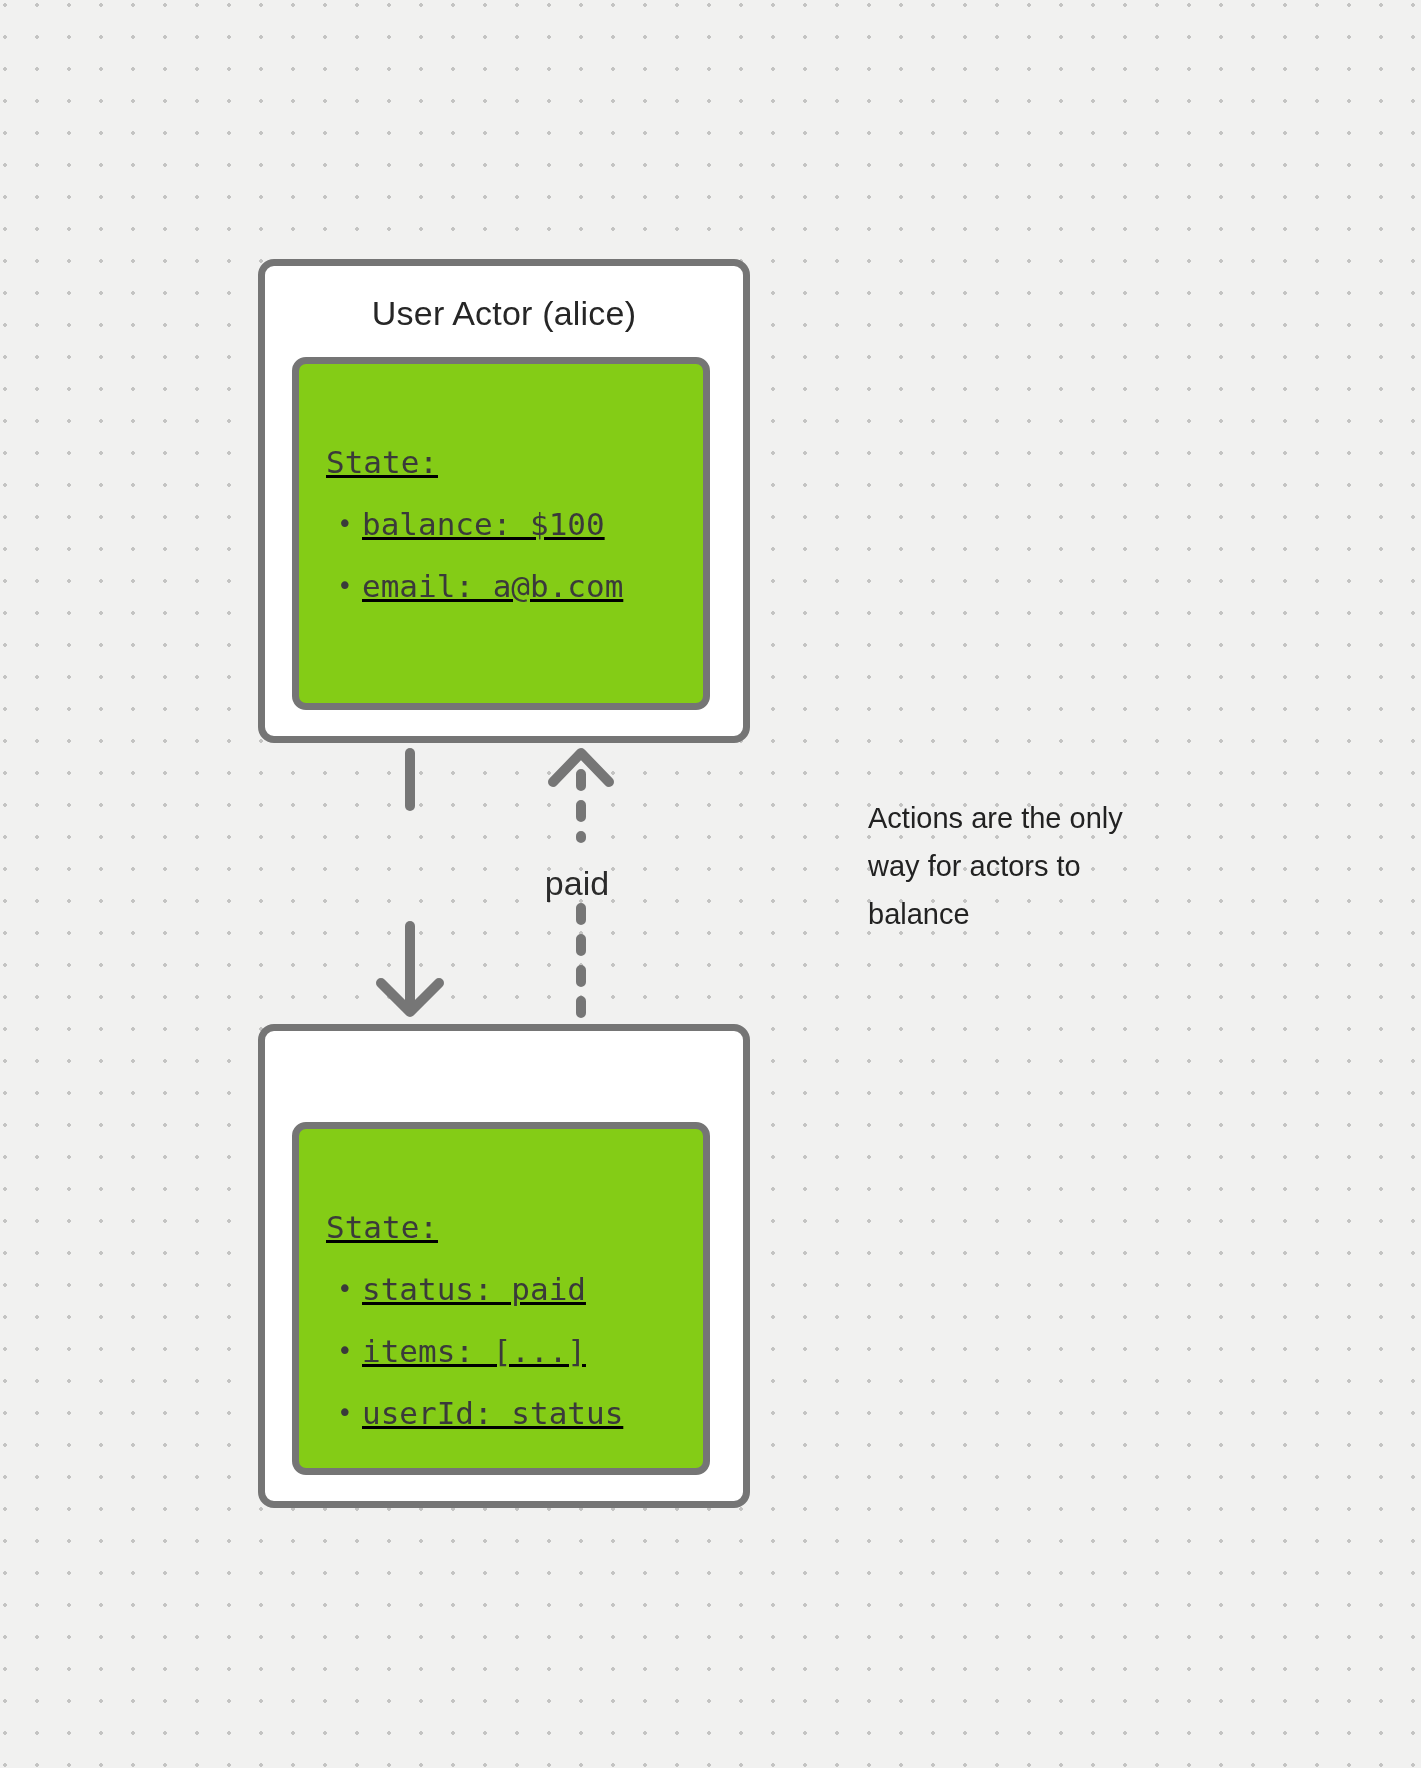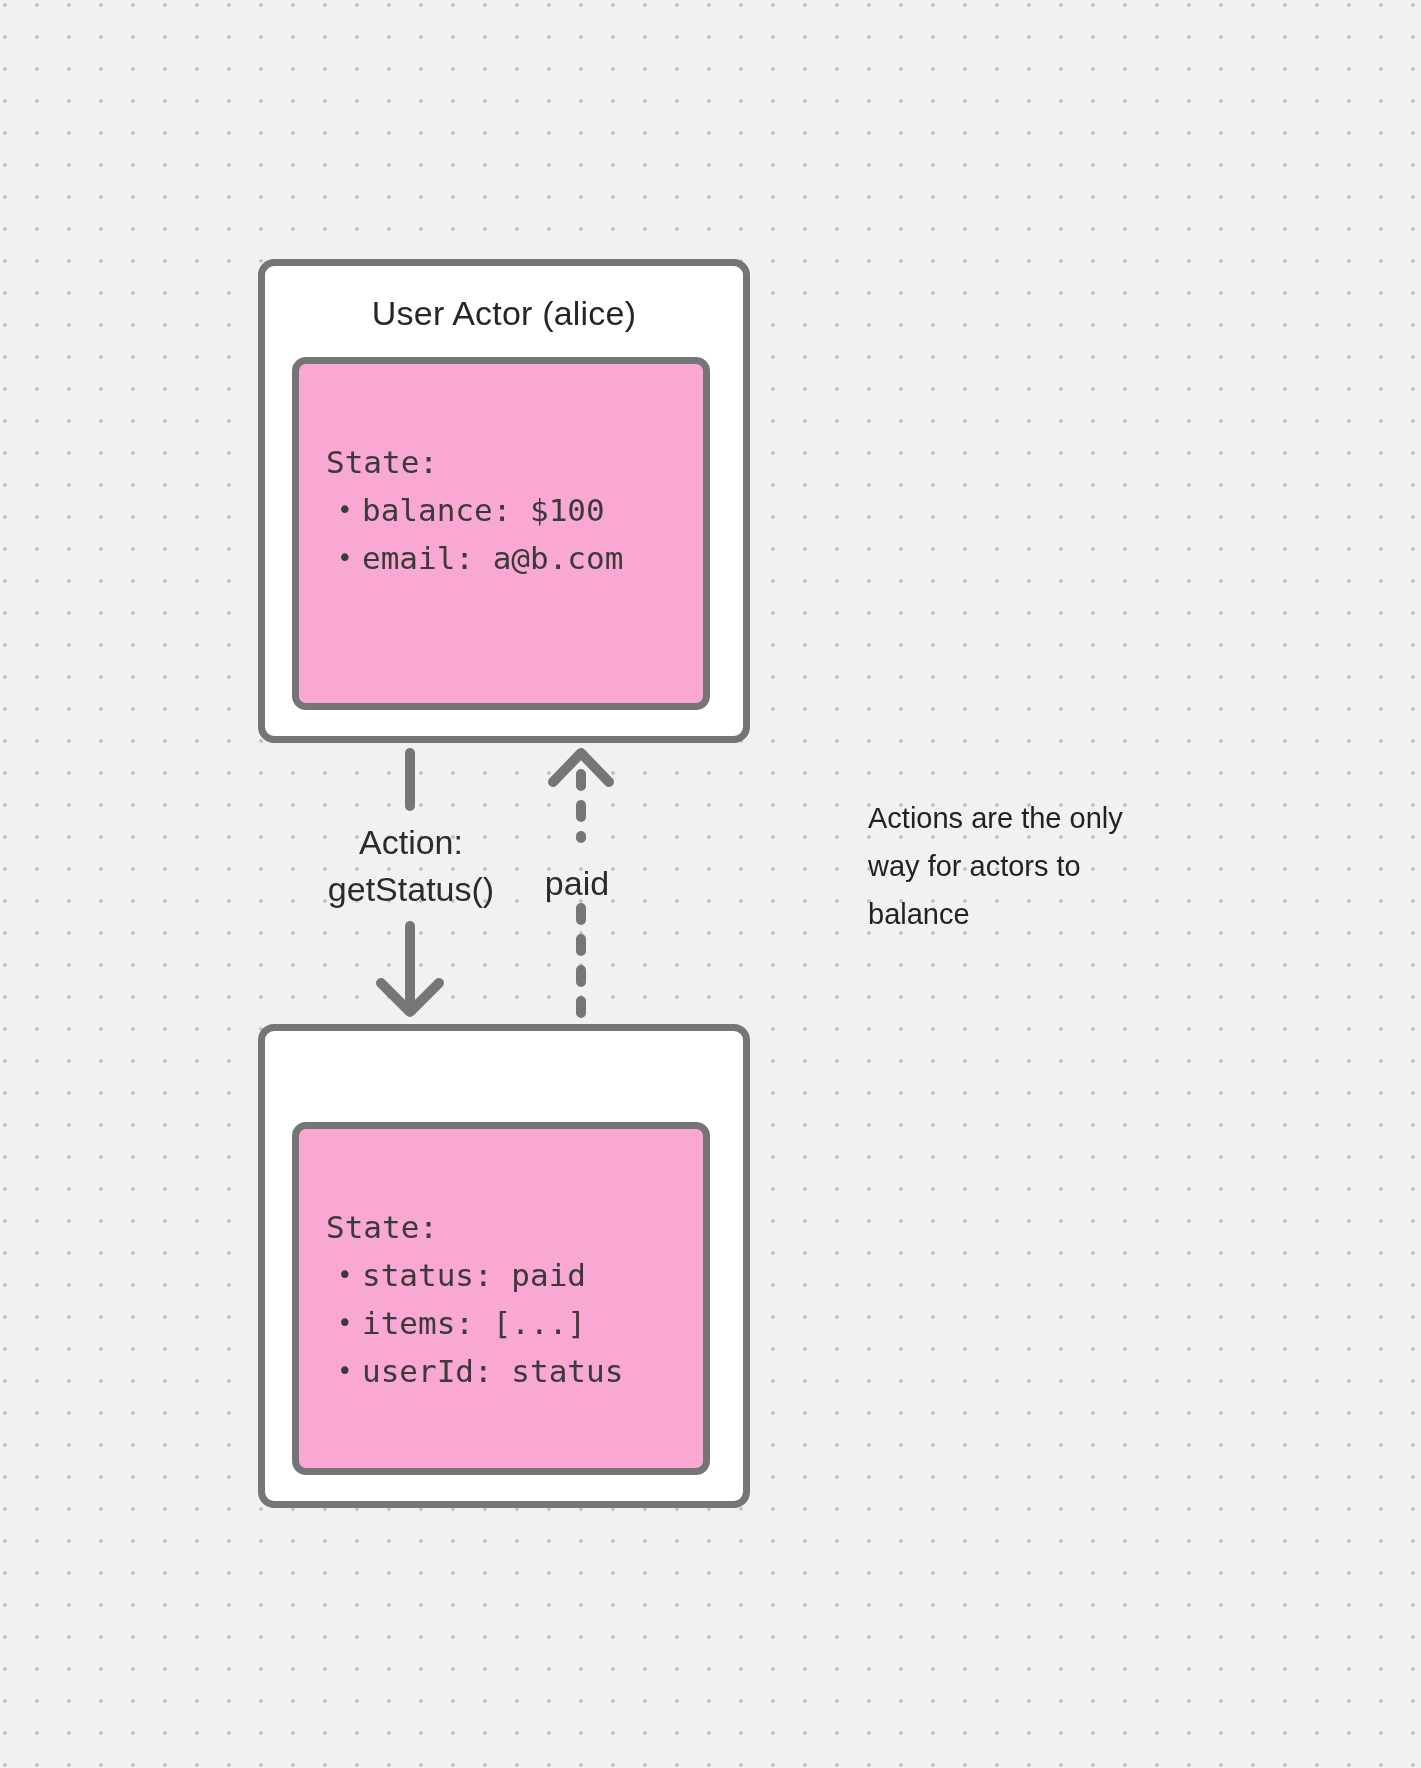--- a/index.html
+++ b/index.html
@@ -49,39 +49,41 @@
   }
   .state-box {
     position: absolute;
     left: 27px;
     top: 91px;
     width: 418px;
     height: 353px;
     border: 7px solid #757575;
     border-radius: 14px;
     box-sizing: border-box;
-    background: #f9a8d4;
+    background: #84cc16;
     overflow: hidden;
+    text-decoration: underline;
   }
   .state-content {
     padding: 74px 10px 0 27px;
     font-family: "DejaVu Sans Mono", "Liberation Mono", monospace;
     font-size: 31px;
     line-height: 48px;
     color: #3a3a3a;
     white-space: nowrap;
   }
   .state-items {
     list-style: none;
     margin: 0;
     padding: 0;
   }
   .state-items li {
     position: relative;
     padding-left: 36px;
+    margin-top: 14px;
   }
   .state-items li::before {
     content: "\2022";
     position: absolute;
     left: 11px;
     top: 0;
     font-size: 26px;
   }
   .edge-label {
     position: absolute;
@@ -143,24 +145,20 @@
         <div>State:</div>
         <ul class="state-items">
           <li>status: paid</li>
           <li>items: [...]</li>
           <li>userId: status</li>
         </ul>
       </div>
     </div>
   </div>
 
-  <div class="edge-label action">
-    <div>Action:</div>
-    <div>getStatus()</div>
-  </div>
 
   <div class="edge-label paid">paid</div>
 
   <div class="annotation">
     <div>Actions are the only</div>
     <div>way for actors to</div>
     <div>balance</div>
   </div>
 
 </div>

